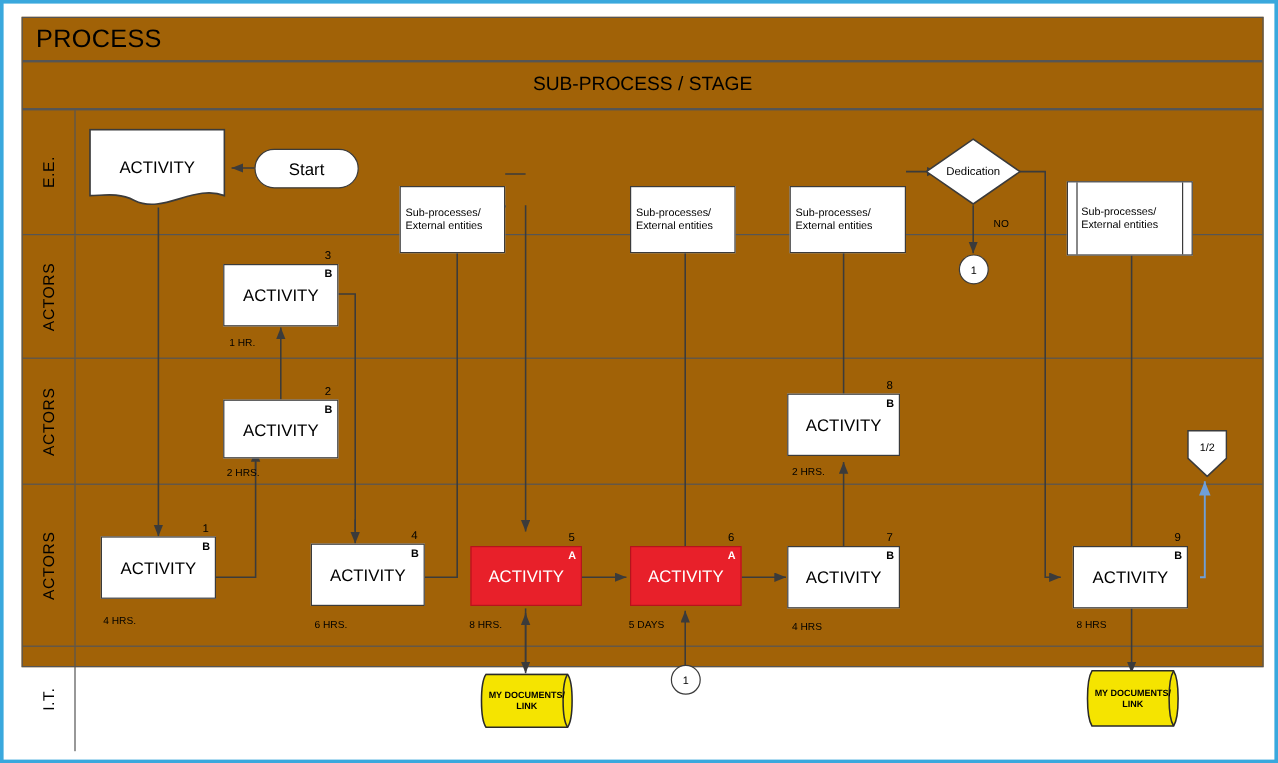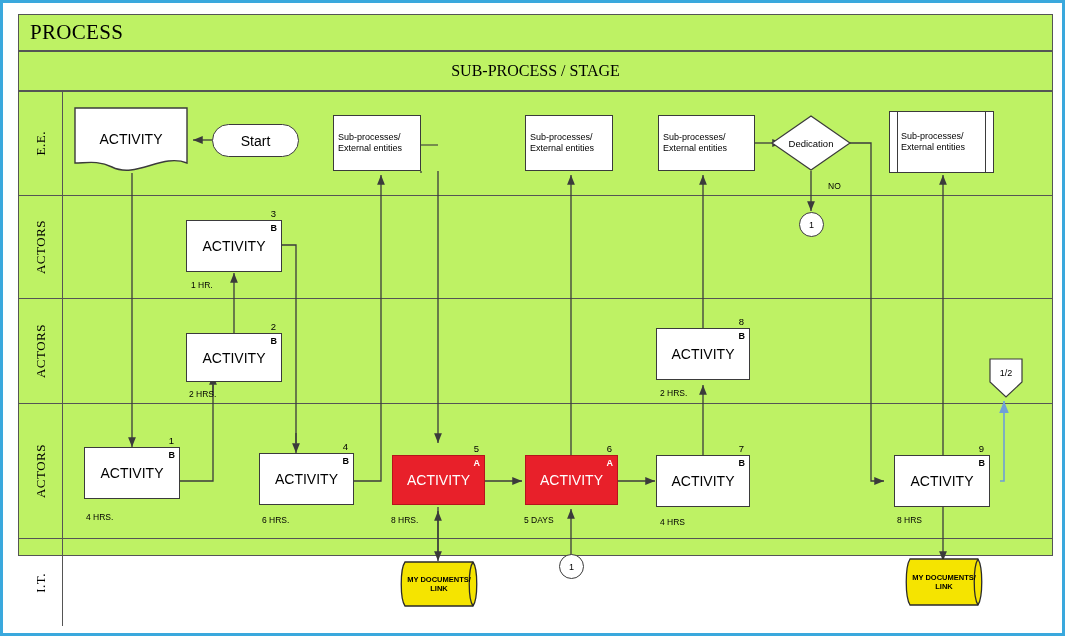--- a/index.html
+++ b/index.html
@@ -3,21 +3,21 @@
 <meta charset="utf-8">
 <style>
   html,body{margin:0;padding:0;background:#ffffff;}
   body{width:1065px;height:636px;font-family:"Liberation Sans",sans-serif;overflow:hidden;}
 
   #frame{position:absolute;left:0;top:0;width:1065px;height:636px;box-sizing:border-box;
          border:3px solid #3aa8dd;background:#ffffff;}
 
   
   .chart{position:absolute;left:15px;top:11px;width:1035px;height:542px;box-sizing:border-box;
-         border:1px solid #555;background:#bef264;font-family:Liberation Serif, serif;}
+         border:1px solid #555;background:#a16207;}
   .hdr-process{position:absolute;left:0;top:0;width:100%;height:37px;box-sizing:border-box;
                border-bottom:2px solid #555;display:flex;align-items:center;}
   .hdr-process span{font-size:21px;color:#000;padding-left:11px;letter-spacing:.3px;}
   .hdr-sub{position:absolute;left:0;top:37px;width:100%;height:40px;box-sizing:border-box;
            border-bottom:2px solid #555;display:flex;align-items:center;justify-content:center;}
   .hdr-sub span{font-size:16px;color:#000;}
 
   .lane{position:absolute;left:0;width:100%;box-sizing:border-box;border-bottom:1px solid #555;}
   .lane.last{border-bottom:none;}
   .lane-label{position:absolute;left:0;top:0;width:44px;height:100%;box-sizing:border-box;
@@ -30,21 +30,21 @@
 
   .act{border:1.4px solid #3b3b3b;background:#fff;display:flex;align-items:center;justify-content:center;
        font-size:14px;color:#000;}
   .act.red{background:#e8202a;border-color:#b5141c;color:#fff;}
   .act .corner{position:absolute;right:4px;top:2px;font-size:9px;font-weight:bold;color:#000;}
   .act.red .corner{color:#fff;}
   .act .num{position:absolute;right:5px;top:-13px;font-size:9.5px;color:#000;font-weight:normal;}
   .dur{position:absolute;font-size:8.5px;color:#000;white-space:nowrap;}
 
   .subproc{border:1.4px solid #3b3b3b;background:#fff;display:flex;flex-direction:column;
-           align-items:flex-start;justify-content:center;font-size:9px;line-height:11px;color:#000;padding-left:4px;}
+           align-items:flex-start;justify-content:center;font-size:9px;line-height:11px;color:#000;padding-left:4px;margin-top:40px;}
   .subproc.predef{border-left:1.4px solid #3b3b3b;border-right:1.4px solid #3b3b3b;}
   .predef-bar{position:absolute;top:0;bottom:0;width:0;border-left:1.4px solid #3b3b3b;}
 
   .startpill{border:1.4px solid #3b3b3b;border-radius:28px;background:#fff;
              display:flex;align-items:center;justify-content:center;font-size:14px;color:#000;}
 
   .conn-circle{border:1.2px solid #3b3b3b;border-radius:50%;background:#fff;
                display:flex;align-items:center;justify-content:center;font-size:9px;color:#000;}
 
   .cyl-label{position:absolute;left:0;right:0;top:50%;transform:translateY(-50%);

